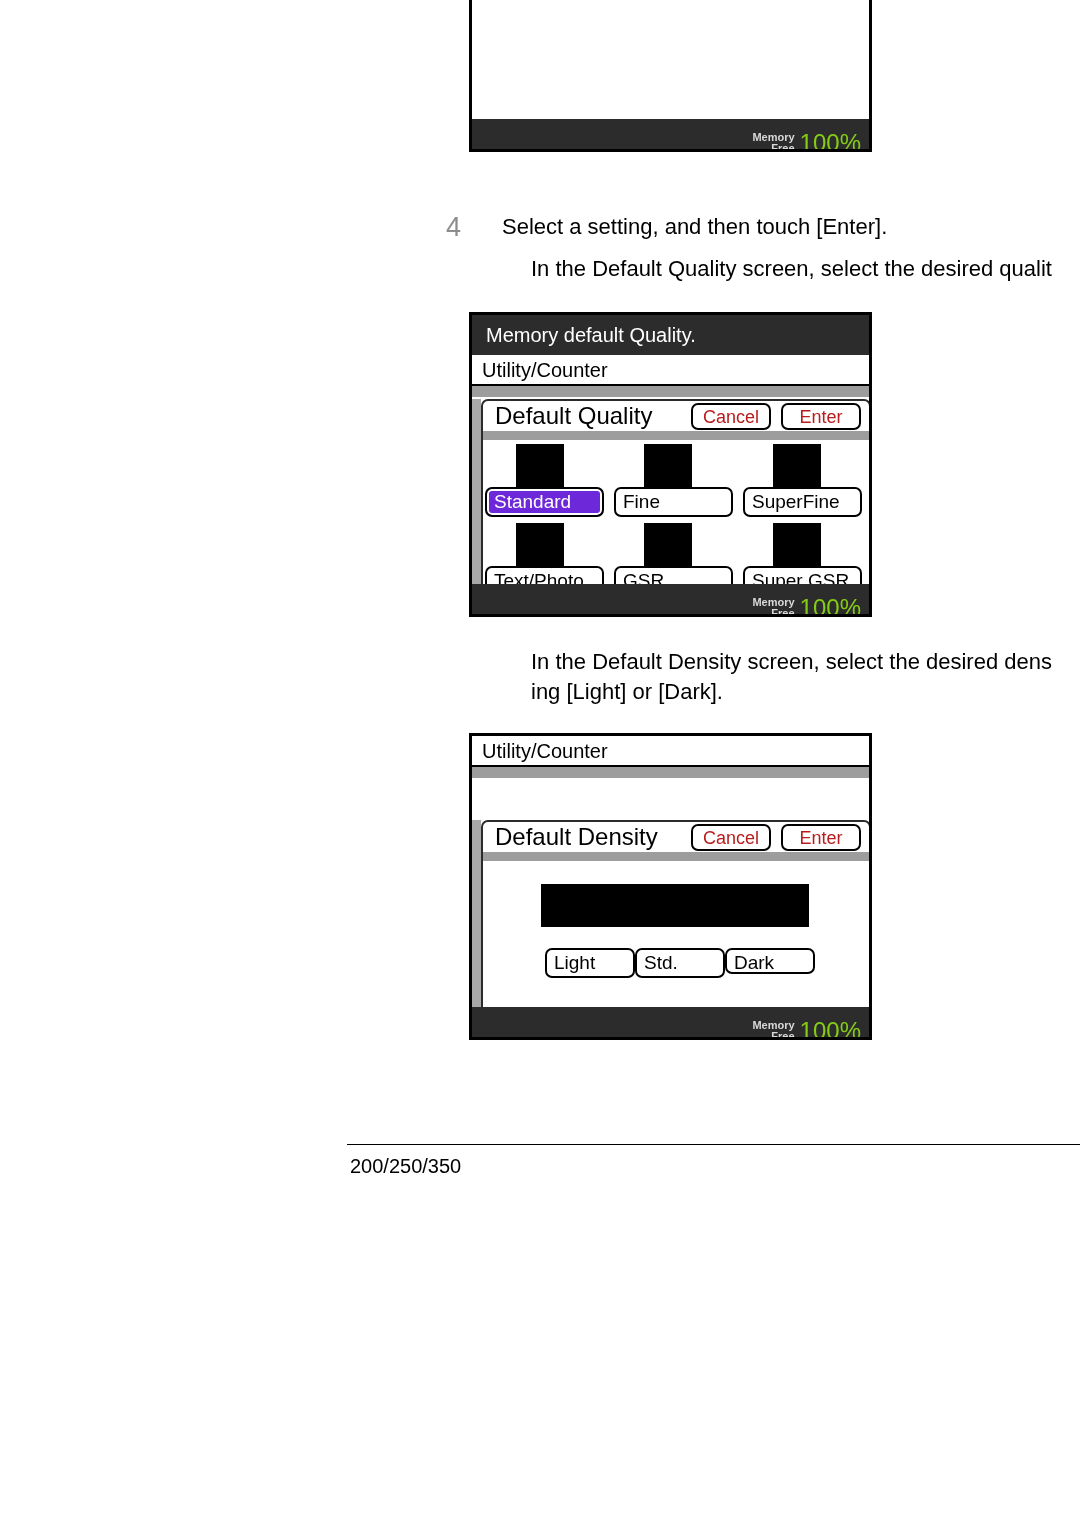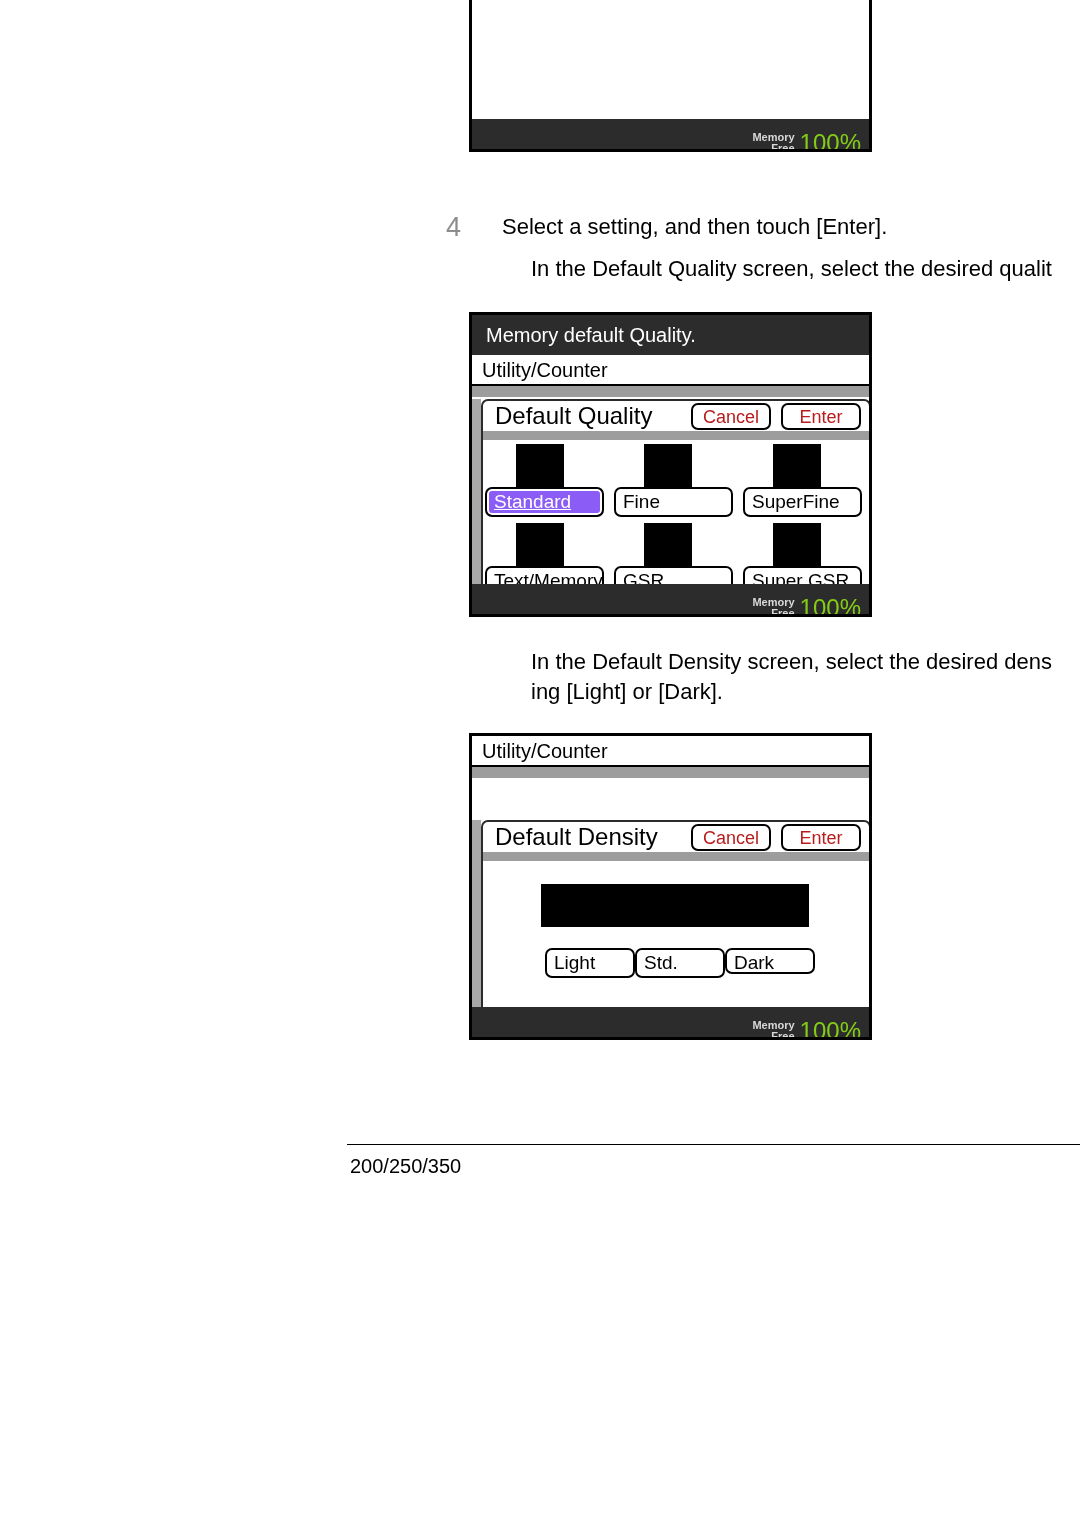--- a/index.html
+++ b/index.html
@@ -140,24 +140,23 @@
     background: #ffffff;
     border: 2px solid #000000;
     border-radius: 7px;
     font-size: 19px;
     line-height: 26px;
     padding-left: 7px;
     white-space: nowrap;
     color: #000000;
   }
   .optbtn.sel {
-    background: #8b5cf6;
+    background: #6d28d9;
     color: #ffffff;
     box-shadow: inset 0 0 0 2px #ffffff;
-    text-decoration: underline;
   }
   .dens-bar {
     position: absolute;
     background: #000000;
   }
   .leftrail {
     position: absolute;
     background: #a8a8a8;
   }
 
@@ -229,21 +228,21 @@
       <div class="tile-icon" style="left:33px; top:43px; width:48px; height:43px;"></div>
       <div class="optbtn sel" style="left:2px; top:86px; width:119px; height:30px;">Standard</div>
 
       <div class="tile-icon" style="left:161px; top:43px; width:48px; height:43px;"></div>
       <div class="optbtn" style="left:131px; top:86px; width:119px; height:30px;">Fine</div>
 
       <div class="tile-icon" style="left:290px; top:43px; width:48px; height:43px;"></div>
       <div class="optbtn" style="left:260px; top:86px; width:119px; height:30px;">SuperFine</div>
 
       <div class="tile-icon" style="left:33px; top:122px; width:48px; height:43px;"></div>
-      <div class="optbtn" style="left:2px; top:165px; width:119px; height:30px;">Text/Memory</div>
+      <div class="optbtn" style="left:2px; top:165px; width:119px; height:30px;">Text/Photo</div>
 
       <div class="tile-icon" style="left:161px; top:122px; width:48px; height:43px;"></div>
       <div class="optbtn" style="left:131px; top:165px; width:119px; height:30px;">GSR</div>
 
       <div class="tile-icon" style="left:290px; top:122px; width:48px; height:43px;"></div>
       <div class="optbtn" style="left:260px; top:165px; width:119px; height:30px;">Super GSR</div>
     </div>
   </div>
 
   <div class="lcd-footer">

